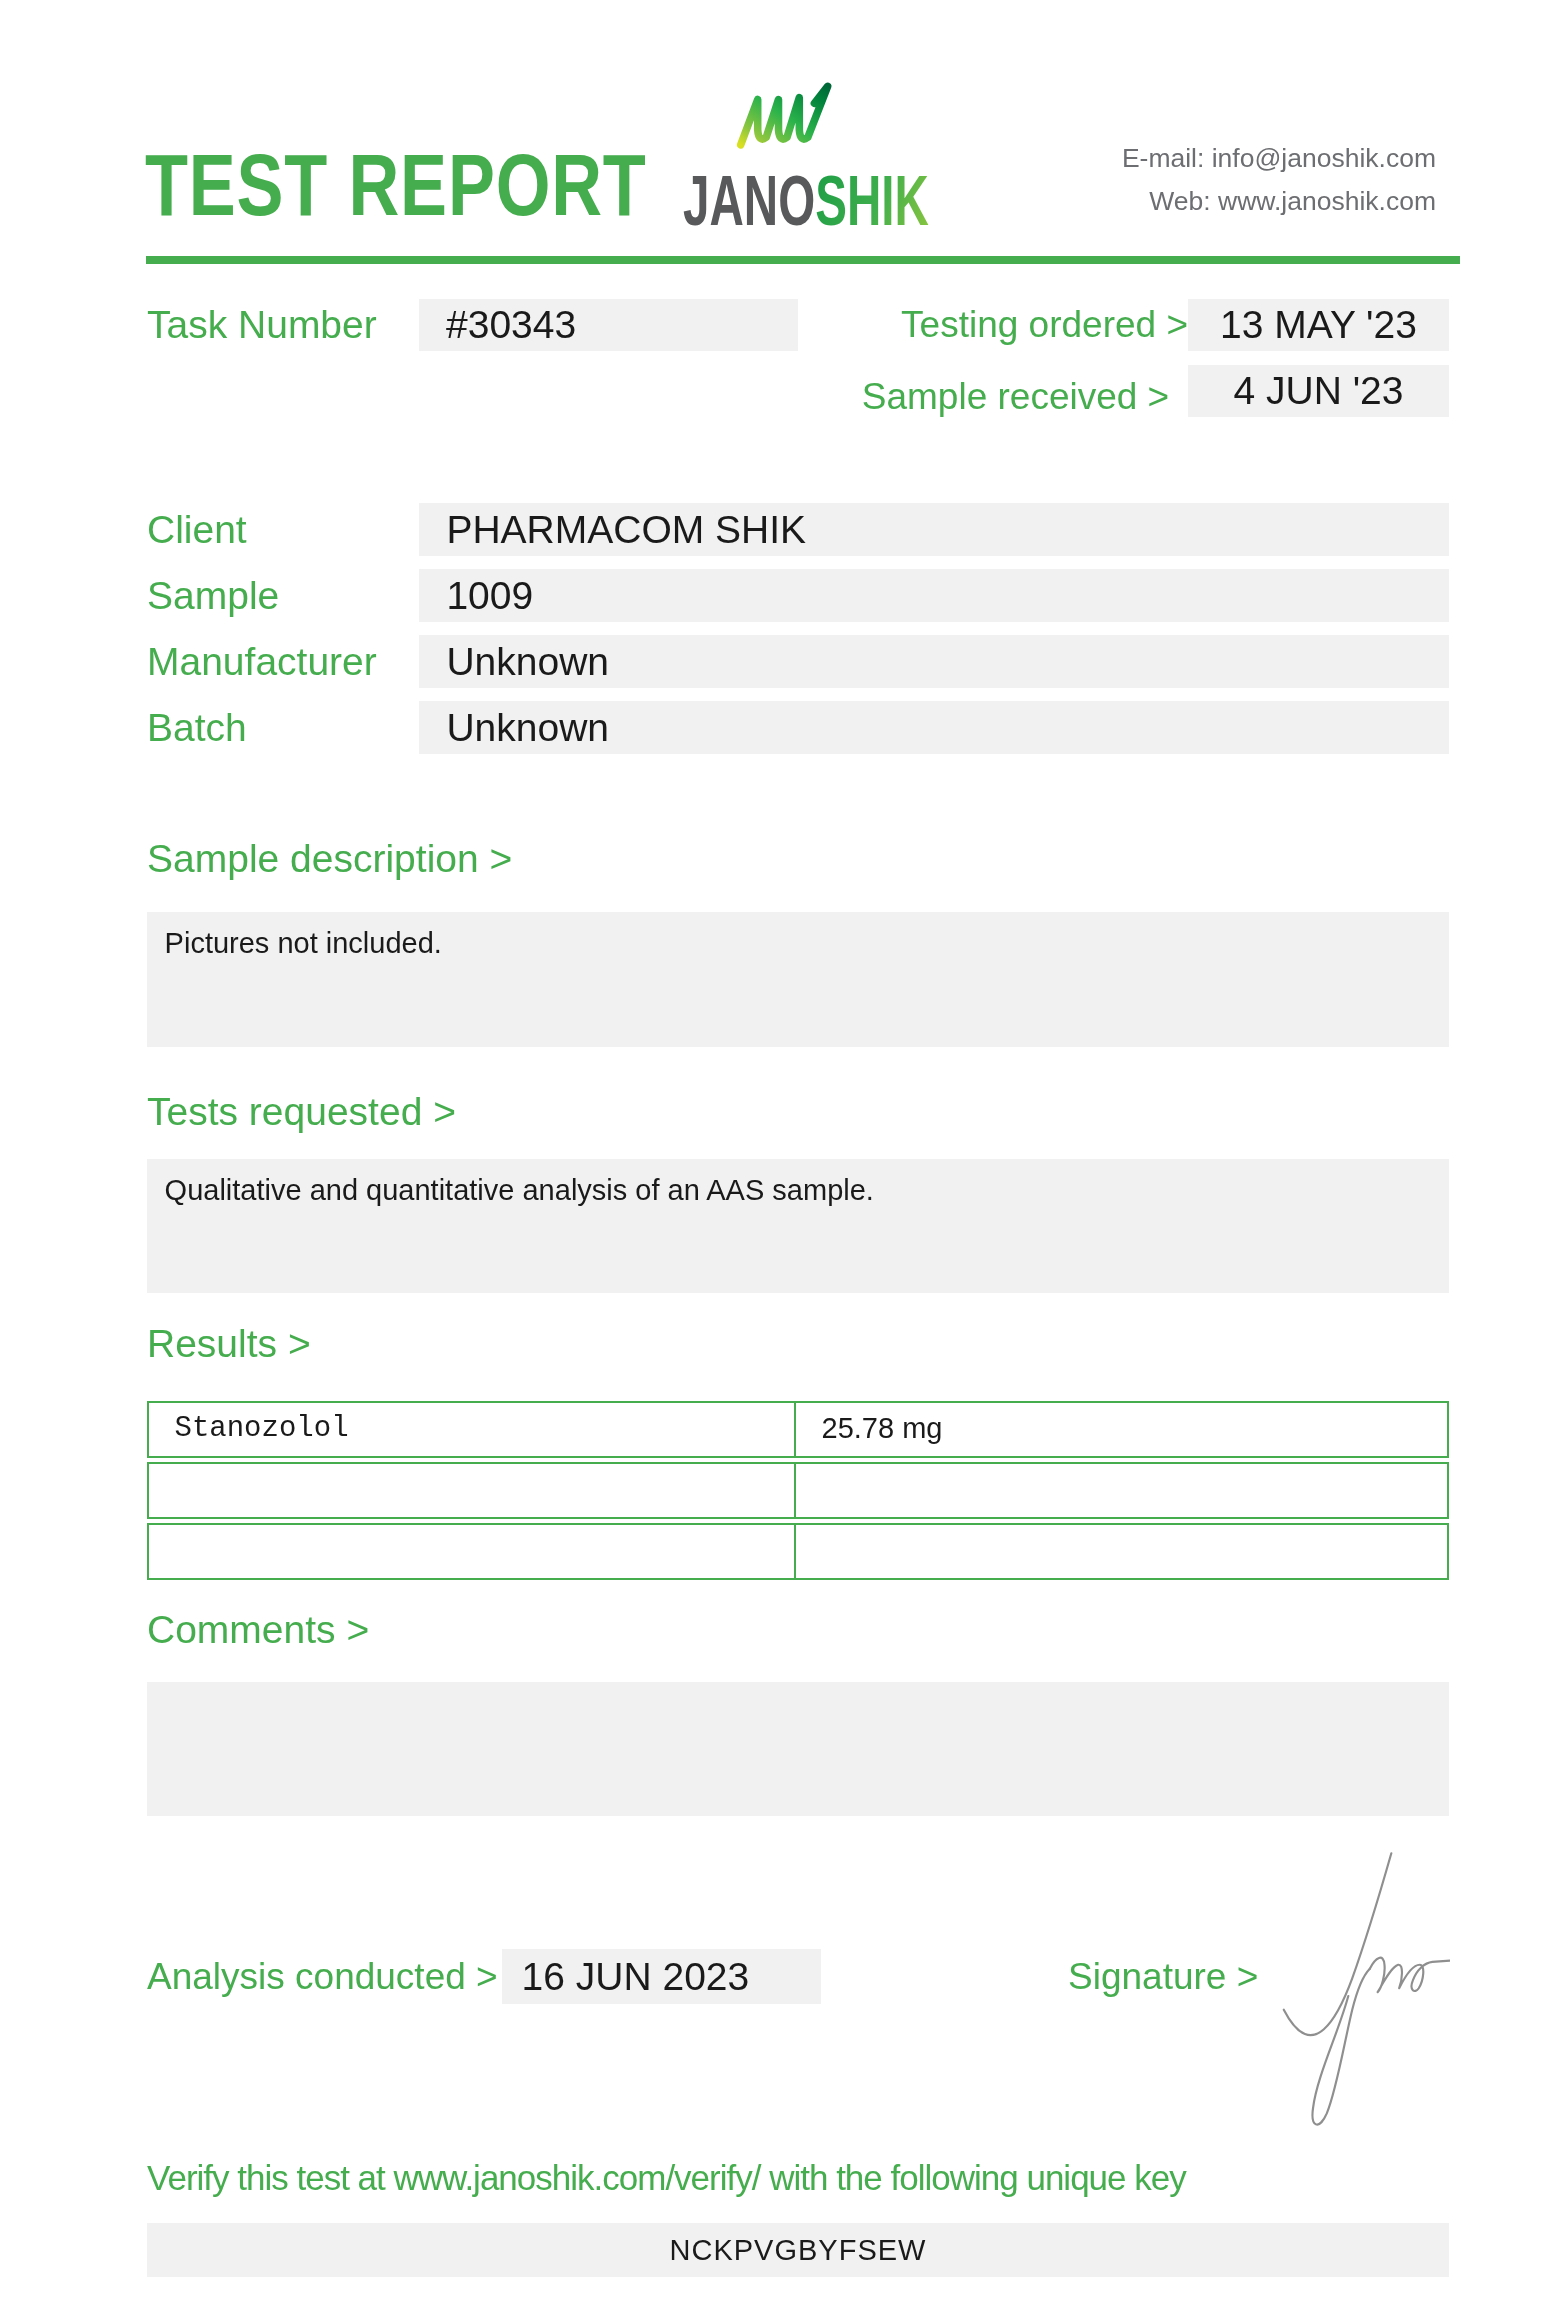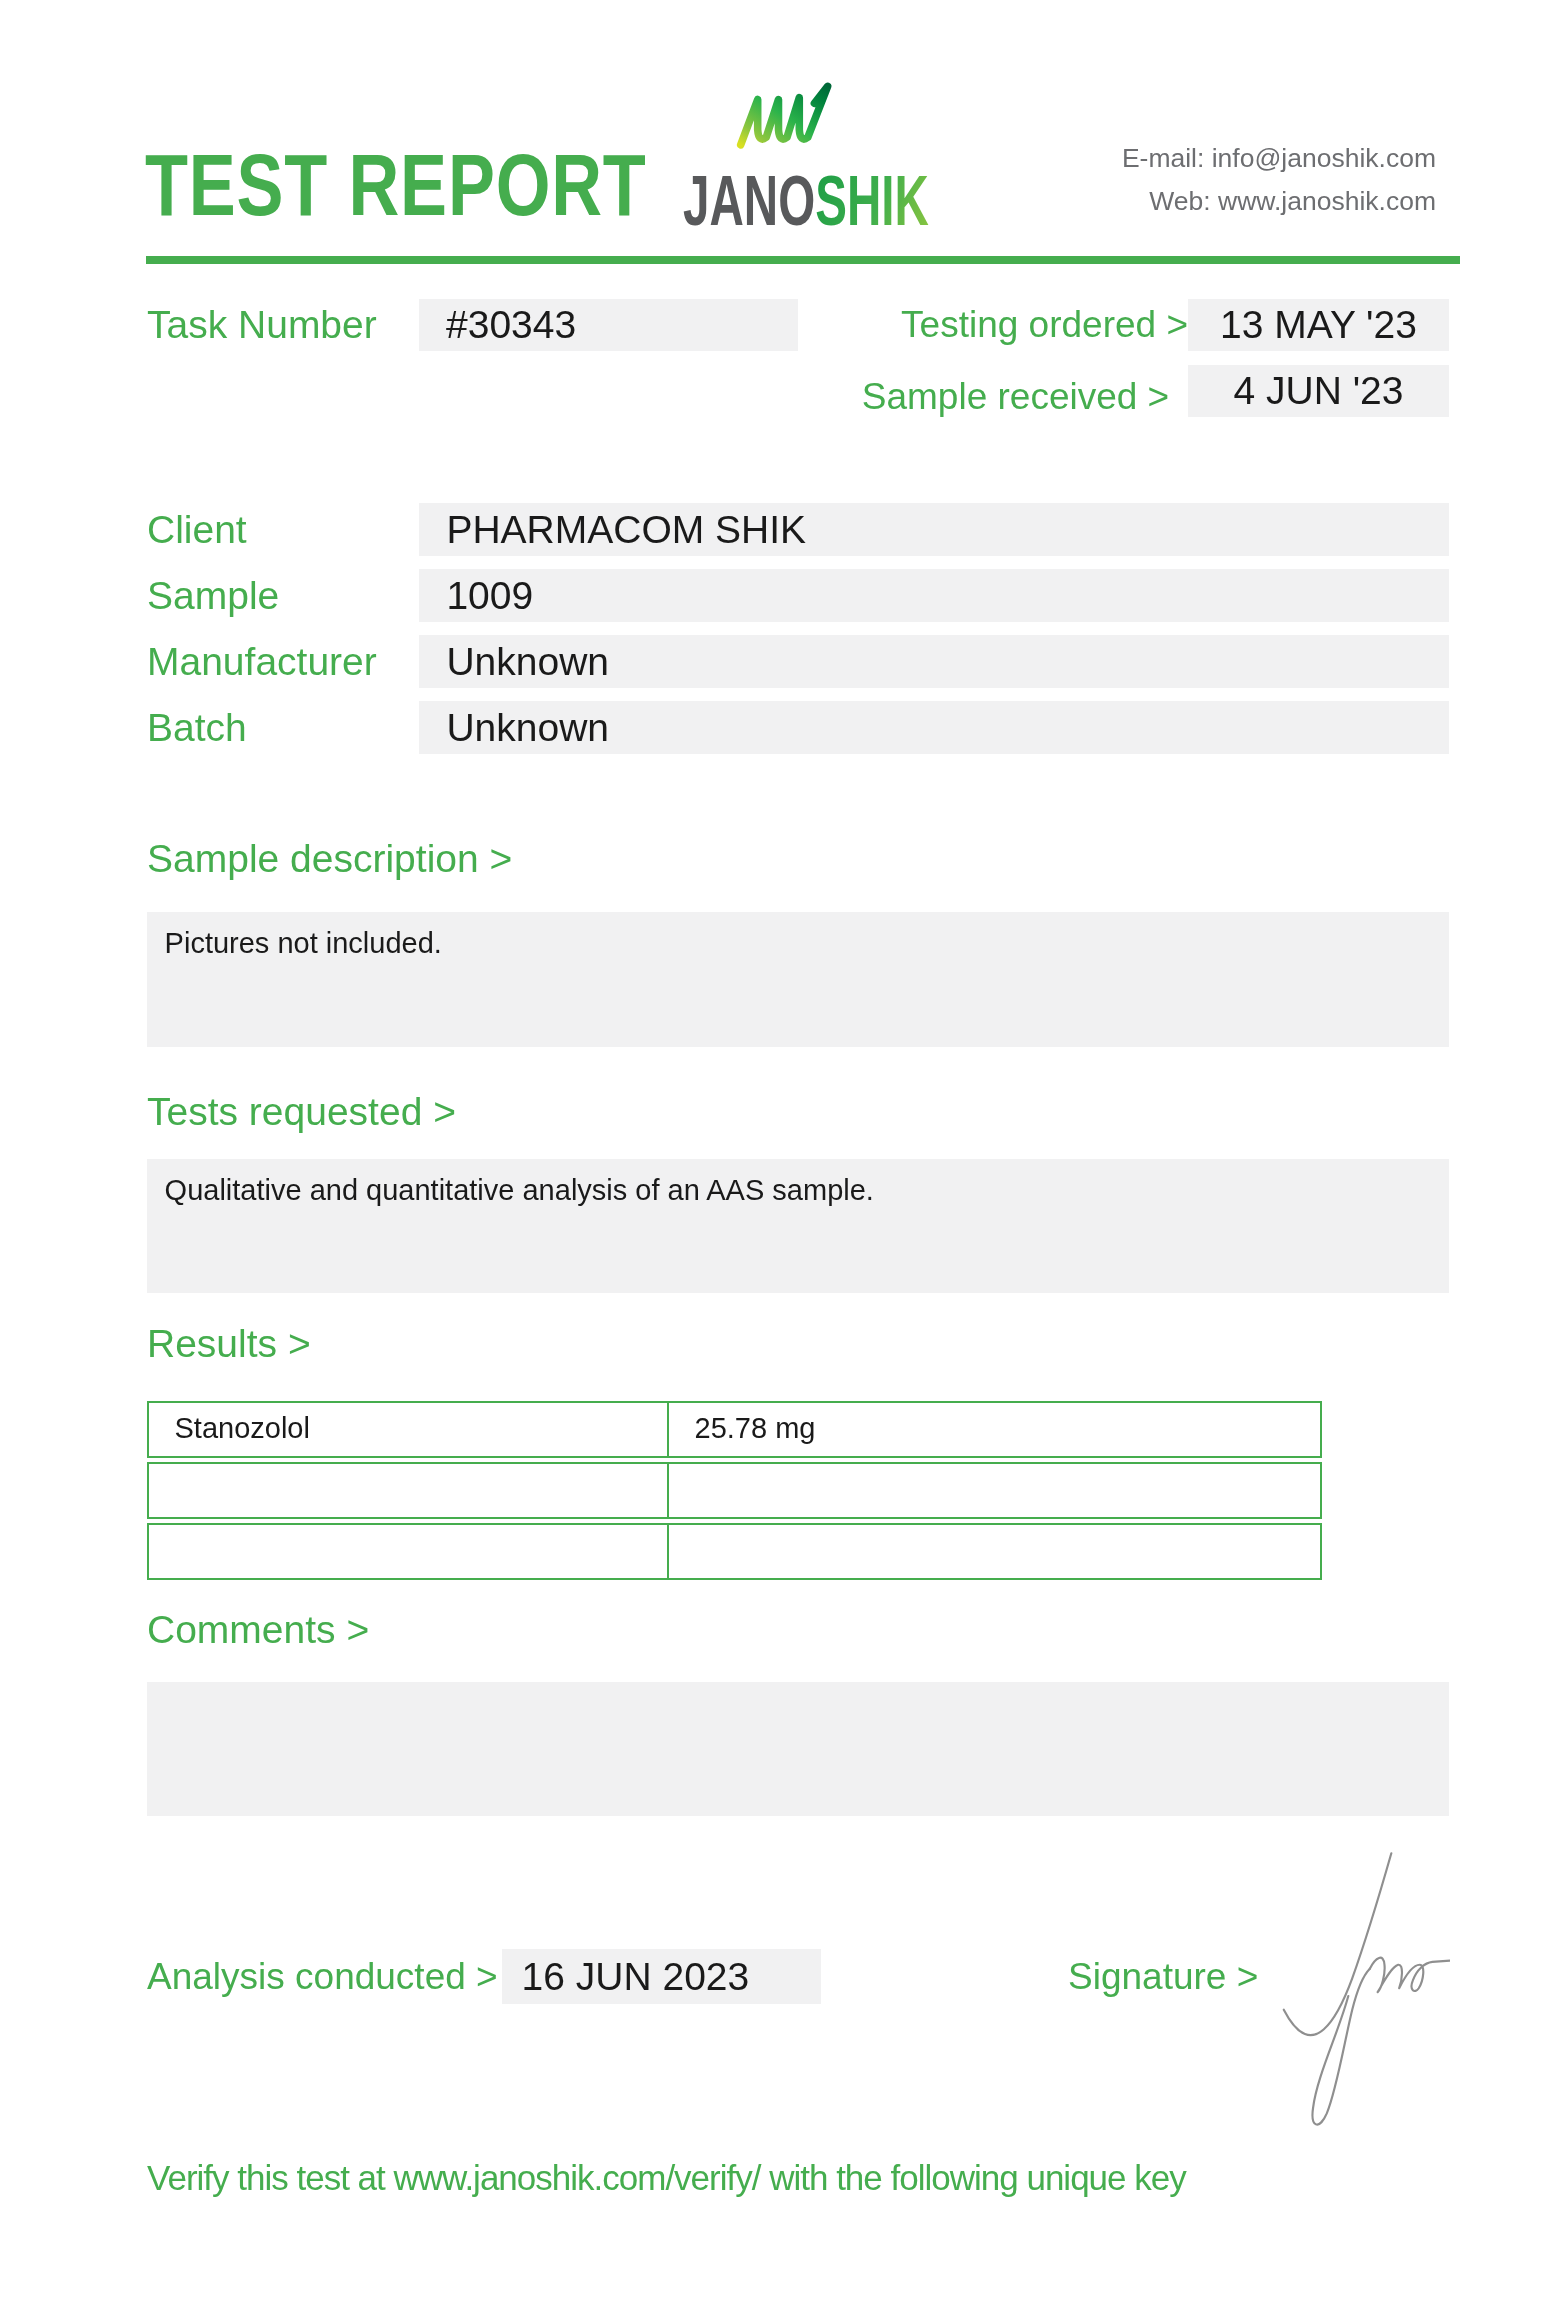--- a/index.html
+++ b/index.html
@@ -93,21 +93,21 @@
 
   
   .results-table { left: 147px; top: 1401px; width: 1302px; }
   .r-row { display: flex; margin-bottom: 3.9px; }
   .r-cell {
     border: 2.9px solid var(--green, #45ad4e);
     height: 57px; line-height: 51px;
     font-size: 29px; padding-left: 25.5px;
     background: #ffffff; white-space: nowrap;
   }
-  .r-cell.c1 { width: 522px; }
+  .r-cell.c1 { width: 649px; font-family: Liberation Mono, monospace; }
   .r-cell.c2 { width: 653px; border-left: none; }
 
   
   .analysis-label  { left: 147px; top: 1949px; line-height: 55px; font-size: 37px; }
   .analysis-box    { left: 502px; top: 1949px; width: 319px; height: 55px; line-height: 55px; padding-left: 19.6px; }
   .signature-label { left: 1068px; top: 1949px; line-height: 55px; font-size: 37px; }
   .signature-svg   { left: 1274px; top: 1841px; width: 176px; height: 314px; }
   .verify-line {
     left: 147px; top: 2156px;
     font-size: 35px; line-height: 43px; letter-spacing: -1px;
@@ -210,15 +210,16 @@
 
   <svg class="abs signature-svg" viewBox="0 0 180 320" fill="none" xmlns="http://www.w3.org/2000/svg">
     <g stroke="#8f8f8f" stroke-width="2.2" stroke-linecap="round" stroke-linejoin="round">
       <path d="M120 12 C112 40, 96 95, 80 140 C66 178, 40 230, 10 172"></path>
       <path d="M76 158 C66 195, 44 240, 40 272 C37 292, 46 296, 54 278 C64 254, 72 205, 80 172 C86 148, 92 136, 98 130"></path>
       <path d="M98 130 C104 118, 112 114, 113 126 C114 136, 110 150, 106 154 C112 144, 120 128, 127 126 C133 125, 131 142, 128 150 C134 138, 142 126, 149 126 C155 126, 153 142, 148 150 C144 156, 138 152, 142 142 C146 131, 154 124, 162 123 L 190 121"></path>
     </g>
   </svg>
 
   <div class="abs verify-line">Verify this test at www.janoshik.com/verify/ with the following unique key</div>
+  <div class="abs key-box">NCKPVGBYFSEW</div>
 
 </div>
 
 
 </body></html>

